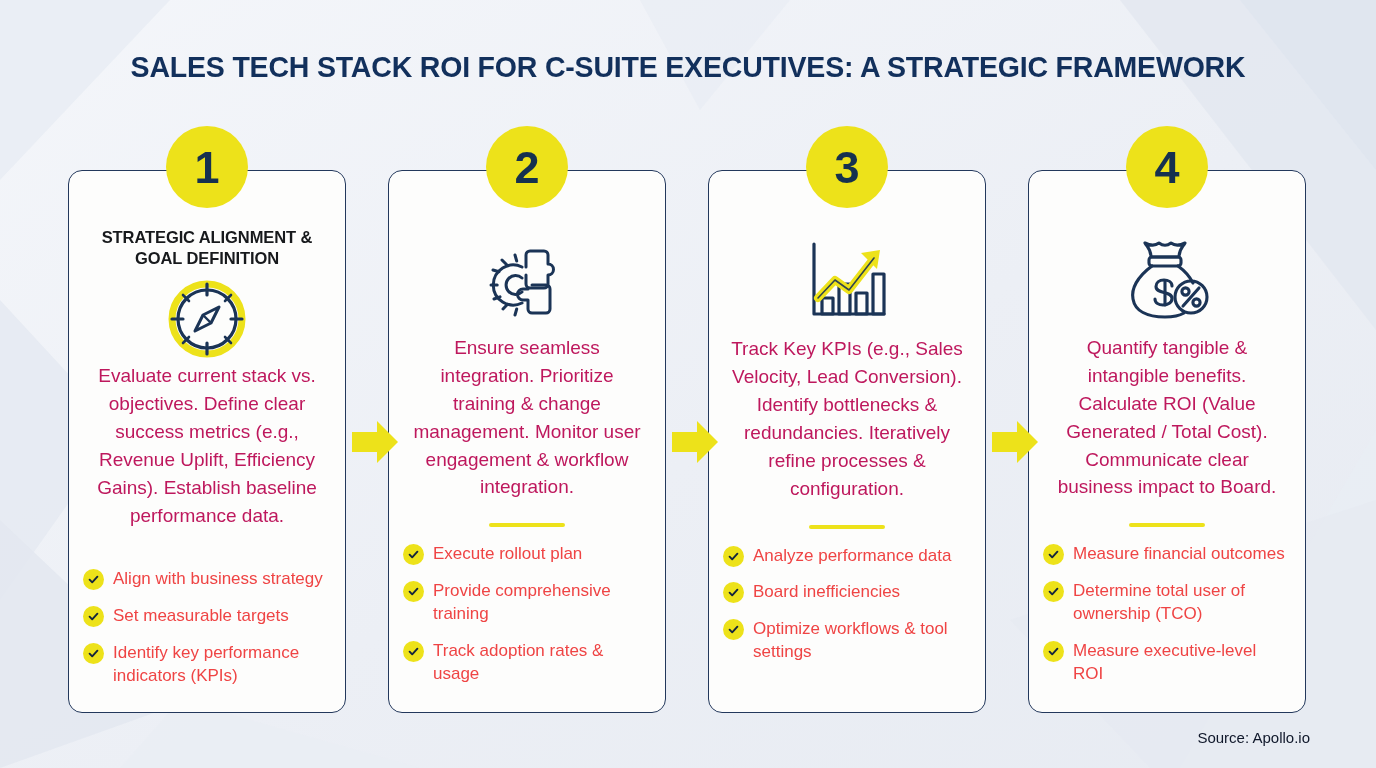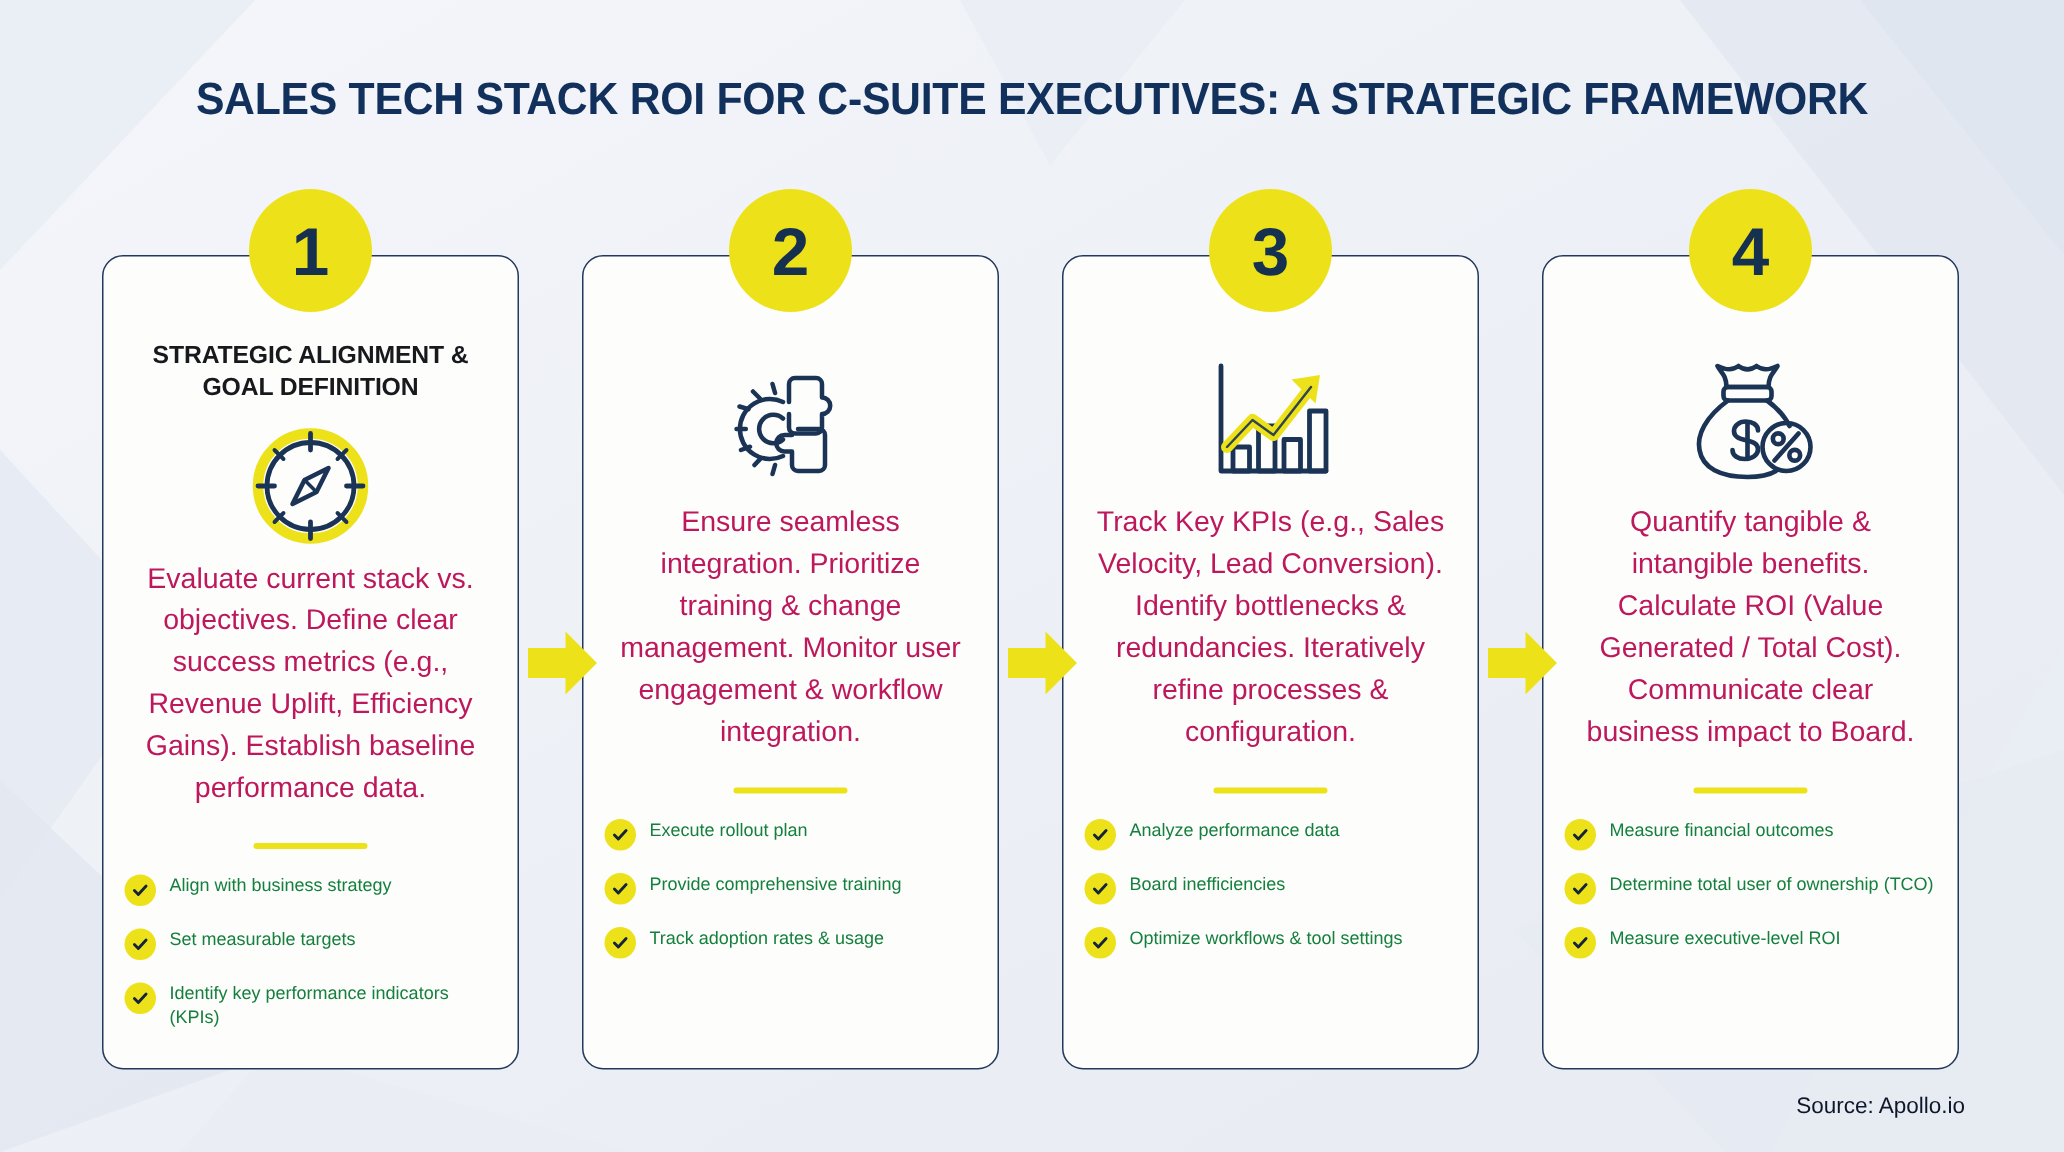--- a/index.html
+++ b/index.html
@@ -84,21 +84,21 @@
     display:flex;align-items:flex-start;gap:9px;
     margin-bottom:14px;
   }
   .check{
     flex:0 0 auto;width:21px;height:21px;border-radius:50%;
     background:#EDE21A;display:flex;align-items:center;justify-content:center;
     margin-top:1px;
   }
   .check svg{display:block;}
   .bullet-text{
-    font-size:12px;line-height:1.35;color:#15803d;
+    font-size:17px;line-height:1.35;color:#ef4444;
   }
 
   
   .arrow{position:absolute;top:419px;width:46px;height:46px;z-index:3;}
   .arrow.a0{left:352px;}
   .arrow.a1{left:672px;}
   .arrow.a2{left:992px;}
 
   
   .source{

